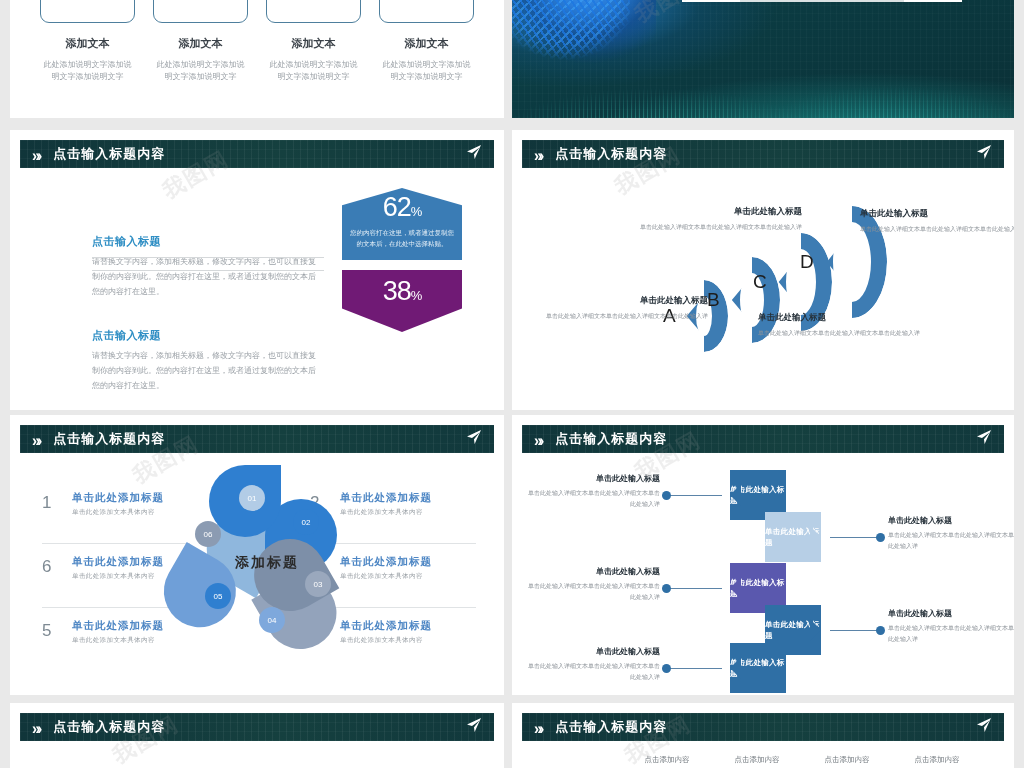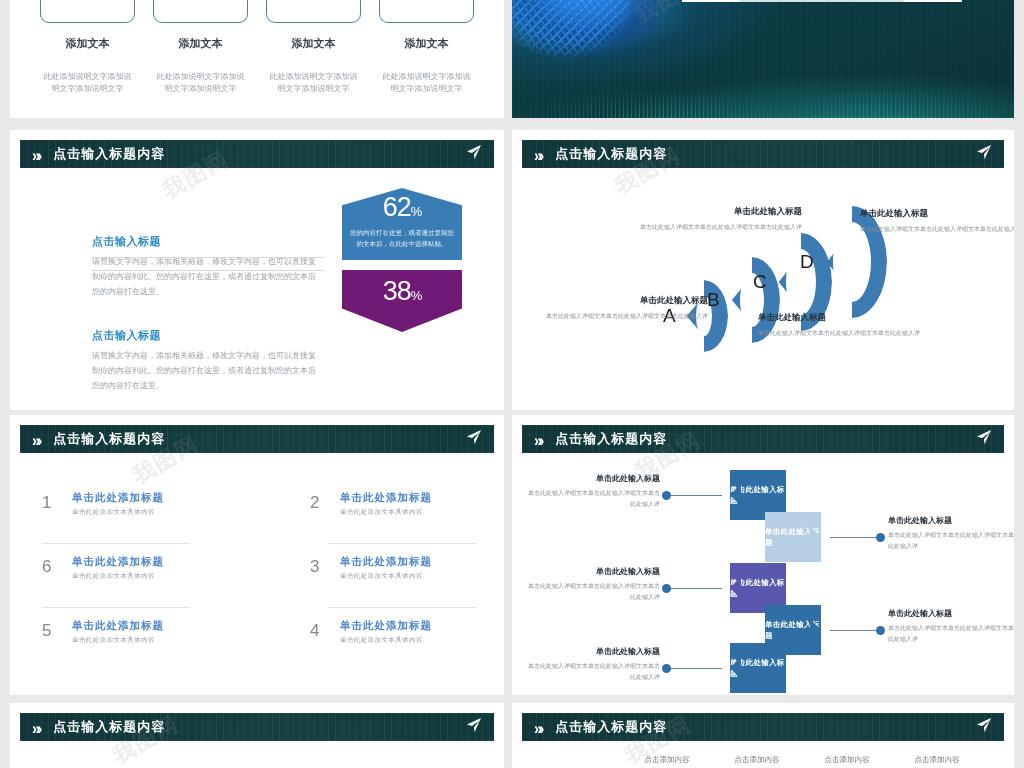--- a/index.html
+++ b/index.html
@@ -42,21 +42,21 @@
   #s1{ left:10px; top:-56px; width:494px; height:174px; }
   #s1 .cards{ position:absolute; left:30px; top:45px; width:434px; display:flex; gap:18px; }
   #s1 .card{ width:98px; }
   #s1 .box{
     height:34px; border:1.4px solid #4e7f9d; border-radius:9px; background:#fff;
   }
   #s1 .ct{
     text-align:center; font-size:11px; font-weight:bold; color:#3b4249; margin-top:13px;
   }
   #s1 .cd{
-    text-align:center; font-size:8px; color:#9aa0a6; line-height:1.5; margin-top:20px;
+    text-align:center; font-size:8px; color:#9aa0a6; line-height:1.5; margin-top:8px;
   }
 
   
   #s2{ left:512px; top:-56px; width:502px; height:174px; }
   #s2 .hero{
     position:absolute; inset:0;
     background:
       radial-gradient(ellipse 60% 70% at 12% 35%, rgba(40,140,235,.85) 0%, rgba(20,90,160,.25) 42%, transparent 68%),
       radial-gradient(ellipse 90% 60% at 70% 110%, rgba(34,190,180,.5) 0%, transparent 60%),
       linear-gradient(160deg,#0d4a4c 0%, #0b3b42 45%, #0a3036 100%);
@@ -379,20 +379,49 @@
       <div class="h" data-name="step-title">单击此处添加标题</div>
       <div class="p" data-name="step-desc">单击此处添加文本具体内容</div>
     </div>
     <div class="rule" style="left:318px; top:192px;" data-name="divider"></div>
     <div class="row" style="left:300px; top:204px;" data-name="step-row-4">
       <div class="n" data-name="step-number">4</div>
       <div class="h" data-name="step-title">单击此处添加标题</div>
       <div class="p" data-name="step-desc">单击此处添加文本具体内容</div>
     </div>
 
+    <div class="ringwrap" data-name="circular-diagram">
+      <div class="drop" style="transform:rotate(-60deg) translate(-36px,-64px);" data-name="petal-01">
+          <i style="background:#8fb7dd"></i>
+        </div>
+      <div class="drop" style="transform:rotate(0deg)   translate(-2px,-64px);" data-name="petal-02">
+          <i style="background:#2f7fd0"></i>
+        </div>
+      <div class="drop" style="transform:rotate(60deg)  translate(24px,-40px);" data-name="petal-03">
+          <i style="background:#93a3bb"></i>
+        </div>
+      <div class="drop" style="transform:rotate(120deg) translate(22px,8px);" data-name="petal-04">
+          <i style="background:#6f9fd8"></i>
+        </div>
+      <div class="drop" style="transform:rotate(180deg) translate(-14px,26px);" data-name="petal-05">
+          <i style="background:#2f7fd0"></i>
+        </div>
+      <div class="drop" style="transform:rotate(-120deg) translate(-58px,-22px);" data-name="petal-06">
+          <i style="background:#7d8fa8"></i>
+        </div>
+
+      <div class="bub" style="left:52px; top:2px;  background:#b2cce6;" data-name="bubble-01">01</div>
+      <div class="bub" style="left:106px;top:26px; background:#2f7fd0;" data-name="bubble-02">02</div>
+      <div class="bub" style="left:118px;top:88px; background:#9aa8bd;" data-name="bubble-03">03</div>
+      <div class="bub" style="left:72px; top:124px;background:#7ea8dc;" data-name="bubble-04">04</div>
+      <div class="bub" style="left:18px; top:100px;background:#2f7fd0;" data-name="bubble-05">05</div>
+      <div class="bub" style="left:8px;  top:38px; background:#8b9bb2;" data-name="bubble-06">06</div>
+
+      <div class="ctext" data-name="circle-center-label">添加标题</div>
+    </div>
     <div class="wm" style="left:120px; top:30px;" data-name="watermark">我图网</div>
   </div>
 
   <div class="slide" id="s6" data-name="slide-mindmap">
     <div class="hdr" data-name="slide-header-bar">
       <span class="chev" data-name="chevron-right-icon">»›</span>
       <span class="htxt" data-name="header-title">点击输入标题内容</span>
       <span class="plane" data-name="paper-plane-icon">
         <svg width="16" height="16" viewBox="0 0 16 16">
             <path d="M15 1 L1 7.6 L6 9 L13.6 3.4 L8 10.2 L8.6 15 Z" fill="#ffffff"></path>

